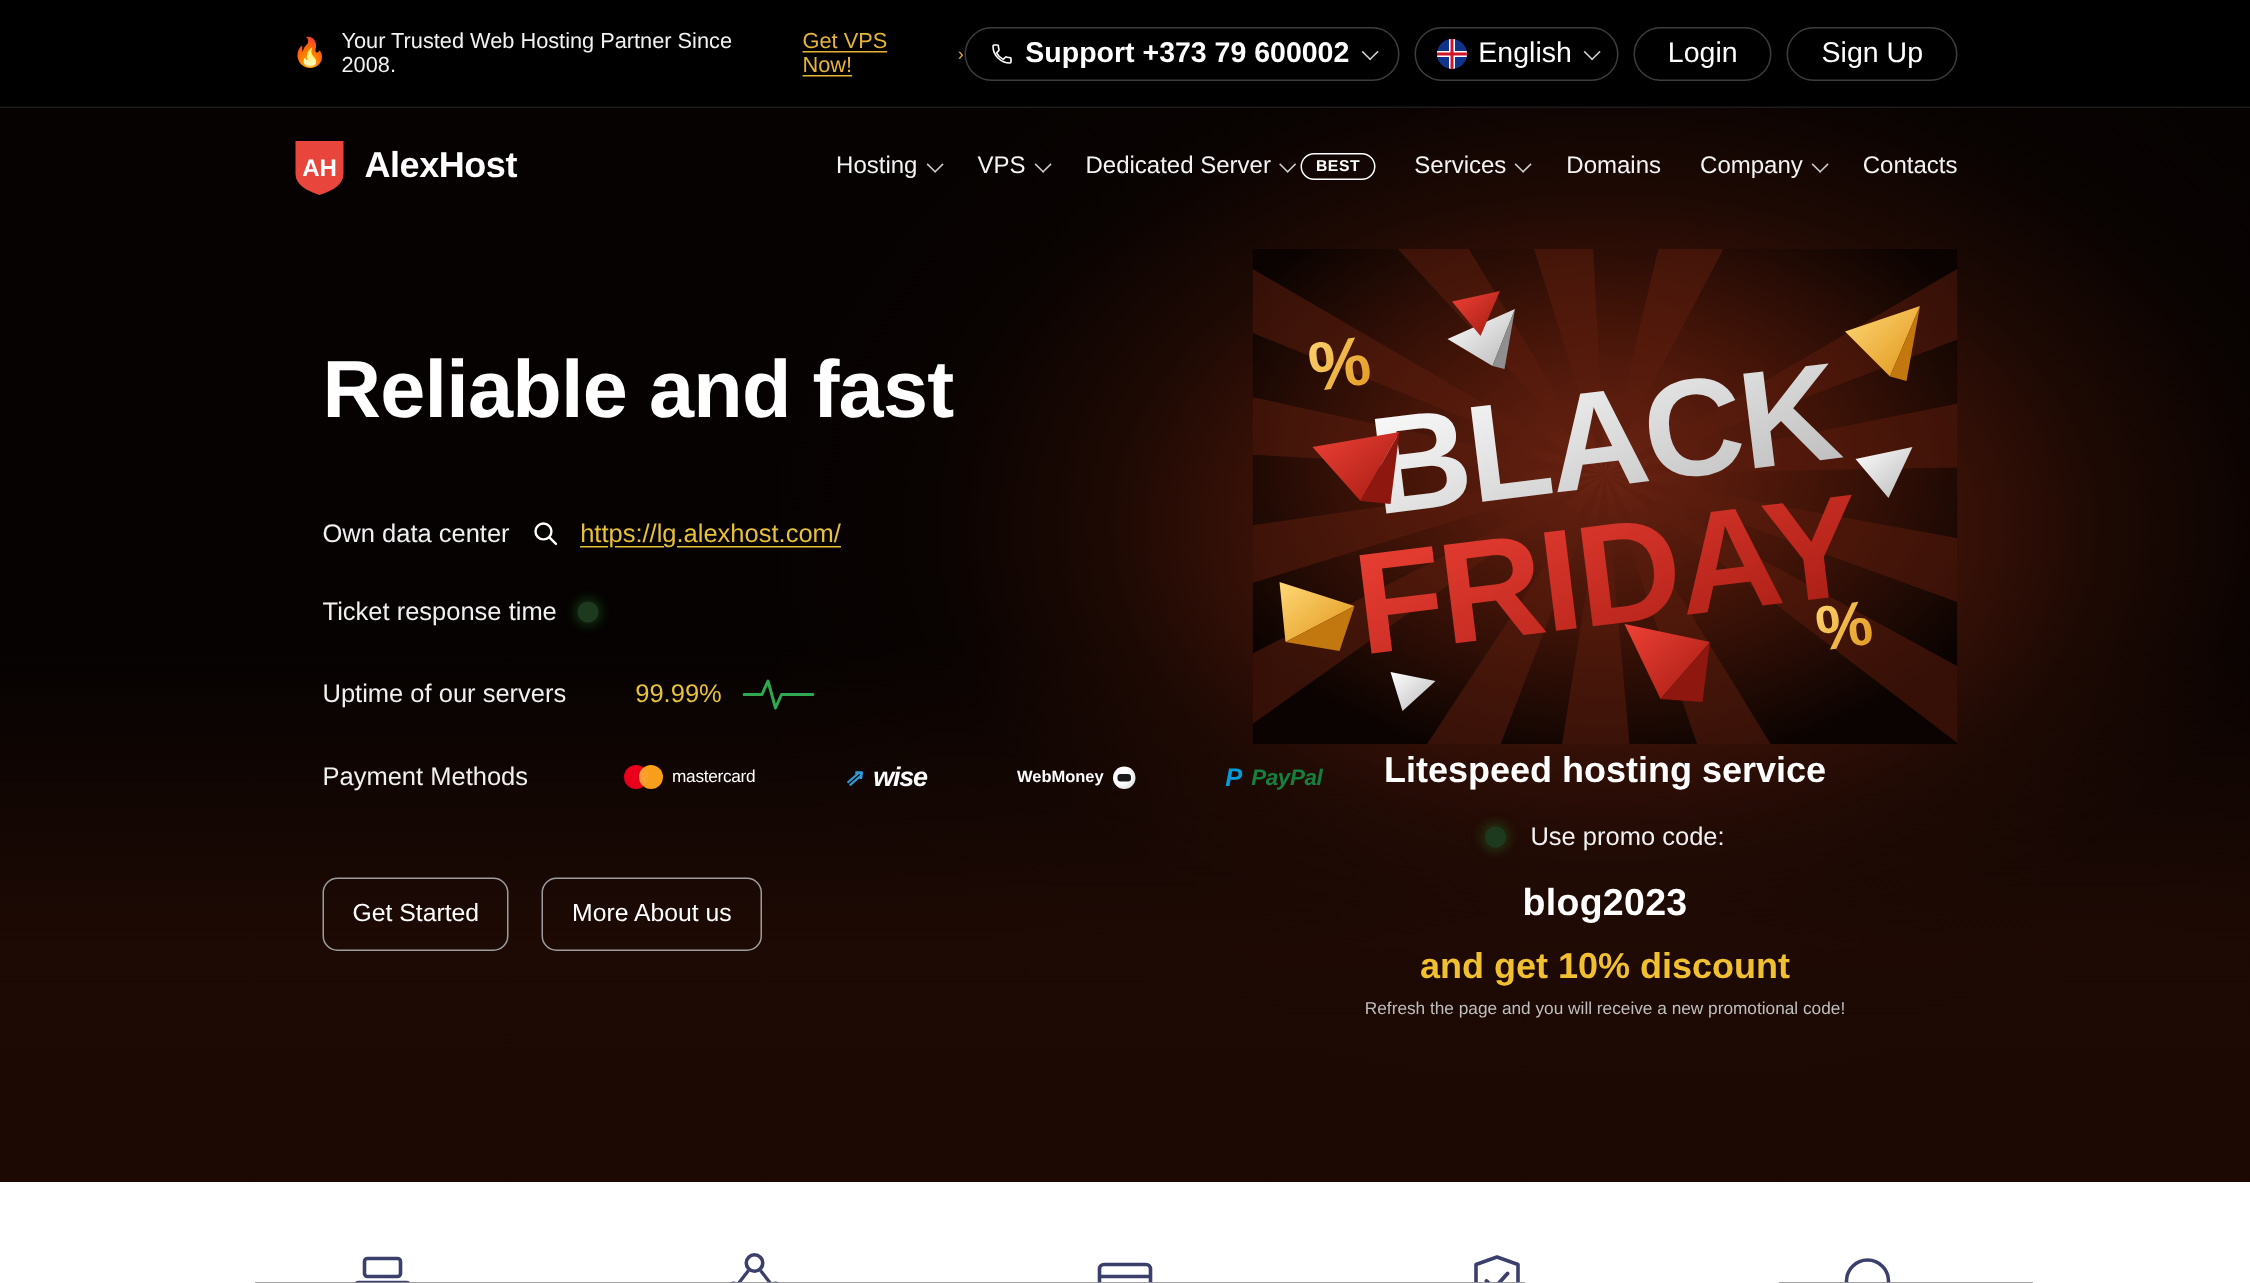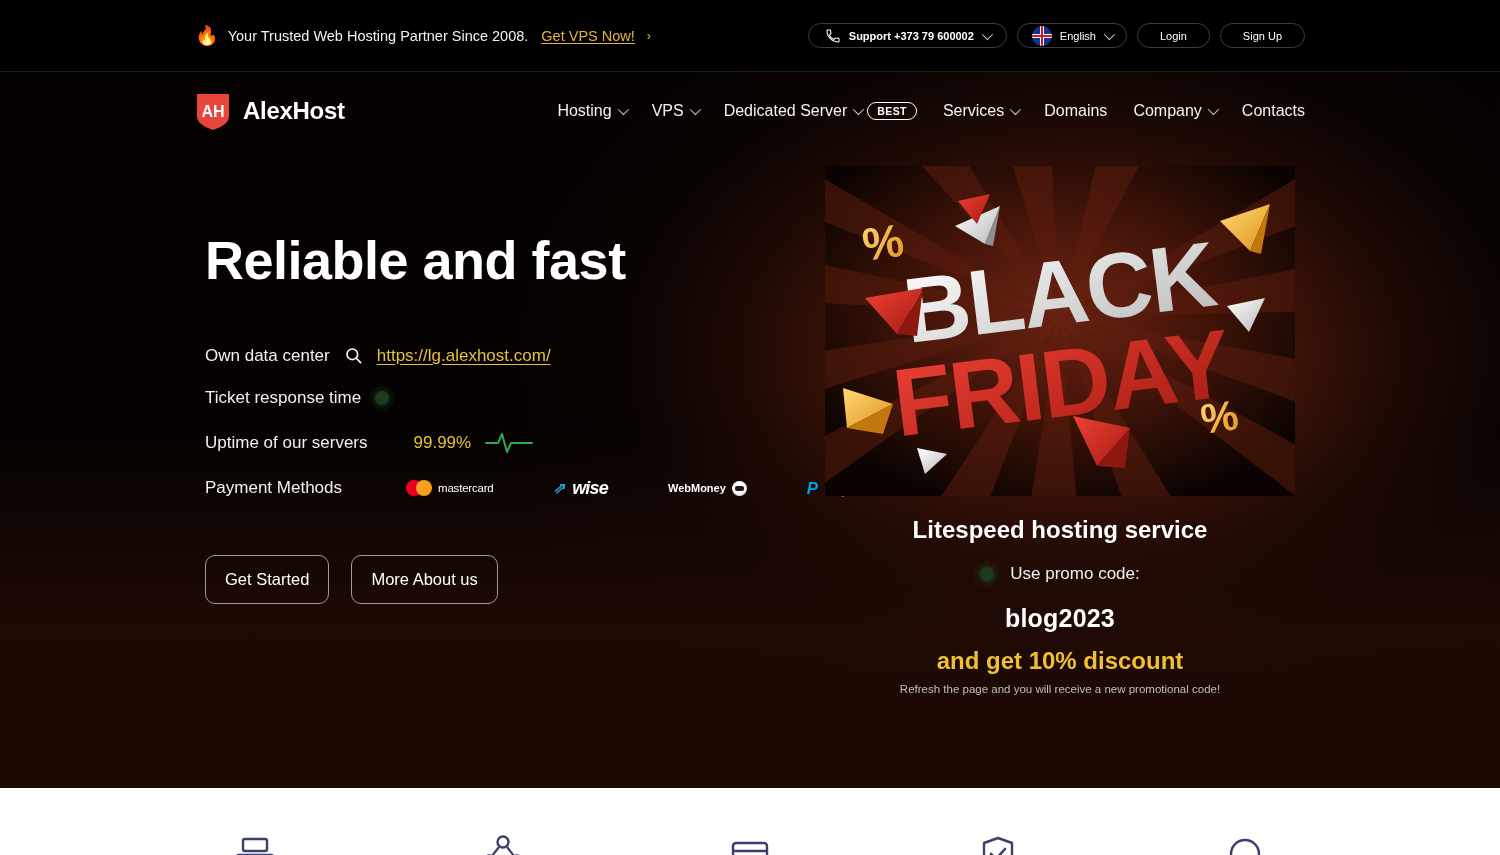--- a/index.html
+++ b/index.html
@@ -57,22 +57,22 @@
   .promo-text { color:#f2f2f2; }
   .promo-link {
     color:#e7b43a; text-decoration:underline; text-underline-offset:2px;
     margin-left:4px;
   }
   .promo-chev { color:#e7b43a; font-size:12px; margin-left:3px; }
 
   .top-actions { display:flex; align-items:center; gap:10px; }
   .pill {
     border:1px solid #3d3d3d; border-radius:30px;
-    height:25px; display:flex; align-items:center; gap:8px;
-    padding:0 18px; font-size:11px; color:#ffffff;
+    height:36px; display:flex; align-items:center; gap:8px;
+    padding:0 18px; font-size:19px; color:#ffffff;
     background:transparent; white-space:nowrap;
   }
   .pill.support { font-weight:bold; padding:0 16px; }
   .pill.lang { padding:0 14px; }
   .pill.plain { padding:0 22px; }
   .chev-sm {
     display:inline-block; width:8px; height:8px;
     border-right:1.6px solid #cfcfcf; border-bottom:1.6px solid #cfcfcf;
     transform:rotate(45deg) translateY(-2px);
   }
@@ -119,29 +119,29 @@
   .badge-best {
     border:1.5px solid #ffffff; border-radius:20px;
     font-size:10.5px; font-weight:bold; letter-spacing:0.4px;
     padding:3px 9px 3px 9px; color:#ffffff; line-height:1;
   }
 
   
   .hero-body {
     position:relative; z-index:5;
     width:1110px; margin:0 auto;
-    display:flex; justify-content:center;
+    display:flex; justify-content:flex-end;
   }
   .hero-left { width:620px; padding-top:72px; }
   .hero-title {
     font-size:54px; font-weight:bold; line-height:1.44;
     letter-spacing:-0.5px; color:#ffffff;
   }
 
-  .feature-rows { margin-top:46px; display:flex; flex-direction:column; gap:22px; }
+  .feature-rows { margin-top:46px; display:flex; flex-direction:column; gap:32px; }
   .frow { display:flex; align-items:center; gap:14px; font-size:17px; color:#f0f0f0; }
   .frow-label { white-space:nowrap; }
   .dc-link {
     color:#e7c13a; text-decoration:underline; text-underline-offset:3px;
     font-size:17px; white-space:nowrap;
   }
   .status-dot {
     width:14px; height:14px; border-radius:50%;
     background:#1d3a1f; box-shadow:0 0 8px 2px rgba(40,110,45,0.45);
     flex:none;
@@ -190,21 +190,21 @@
     display:flex; flex-direction:column; align-items:center;
     padding-top:16px;
   }
   .bf-art {
     position:relative; width:470px; height:330px; overflow:hidden;
   }
   .bf-art svg { display:block; }
 
   .promo-head {
     font-size:24px; font-weight:bold; color:#ffffff;
-    margin-top:20px; white-space:nowrap;
+    margin-top:4px; white-space:nowrap;
   }
   .promo-use {
     margin-top:20px; display:flex; align-items:center; gap:16px;
     font-size:17px; color:#f0f0f0;
   }
   .promo-code {
     margin-top:20px; font-size:25px; font-weight:bold; color:#ffffff;
     letter-spacing:0.2px;
   }
   .promo-disc {

